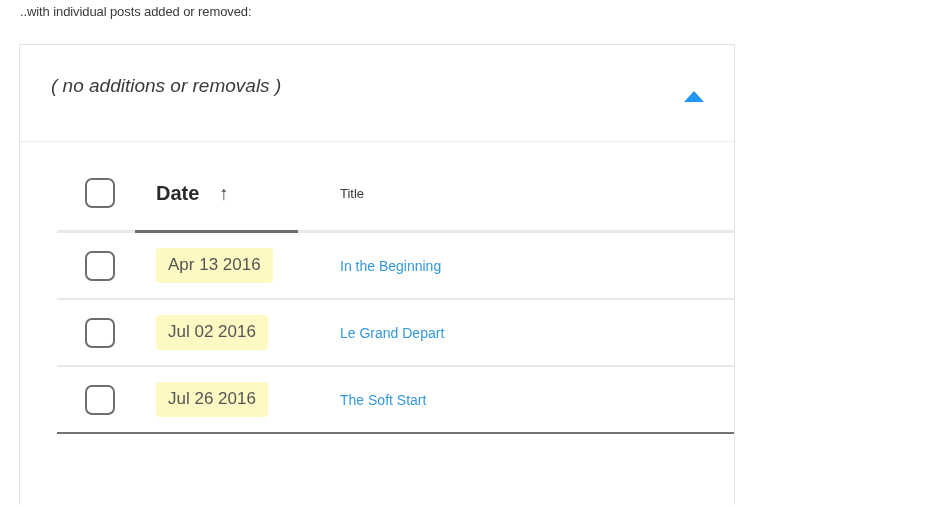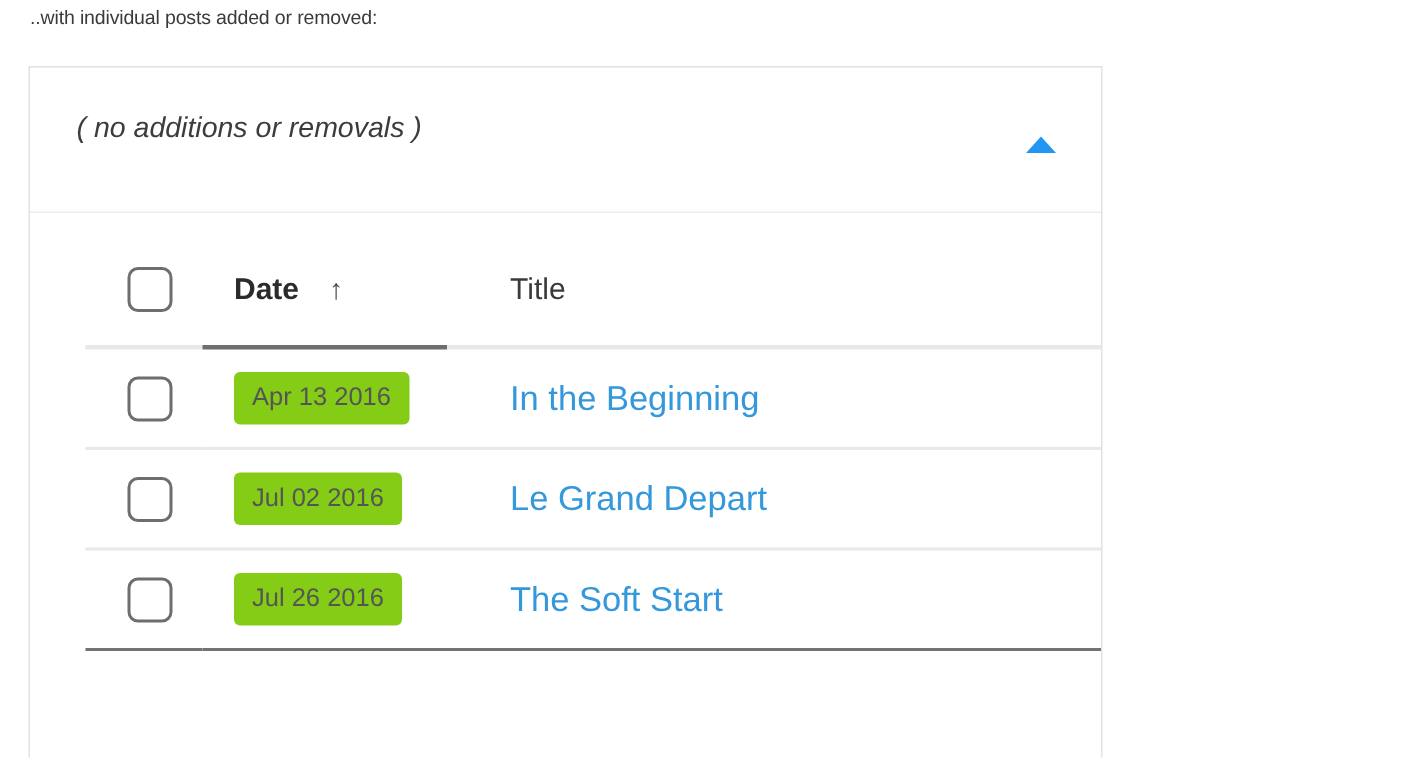--- a/index.html
+++ b/index.html
@@ -117,21 +117,21 @@
     color: #2b2b2b;
     cursor: pointer;
   }
   .sort-arrow {
     font-size: 19px;
     font-weight: 400;
     color: #4a4a4a;
     line-height: 1;
   }
   .th-title-inner {
-    font-size: 20px;
+    font-size: 13px;
     font-weight: 400;
     color: #3a3a3a;
     cursor: pointer;
   }
 
   table.posts tbody td {
     padding: 0;
     height: 65px;
     vertical-align: middle;
     border-bottom: 2px solid #e8e8e8;
@@ -166,33 +166,33 @@
     height: 14px;
     border: solid #ffffff;
     border-width: 0 3.5px 3.5px 0;
     transform: rotate(42deg);
   }
   .check-cell { padding-left: 28px !important; }
 
   
   .date-pill {
     display: inline-block;
-    background: #84cc16;
+    background: #fef9c3;
     color: #555555;
     font-size: 17px;
     padding: 7px 12px 8px 12px;
     border-radius: 4px;
     white-space: nowrap;
   }
   .date-cell { padding-left: 21px !important; }
 
   
   .title-link {
     color: #3498db;
-    font-size: 23px;
+    font-size: 14px;
     text-decoration: none;
     white-space: nowrap;
     cursor: pointer;
   }
   .title-cell { padding-left: 42px !important; }
 </style>
 </head>
 <body>
 
 <div class="page-heading">..with individual posts added or removed:</div>

